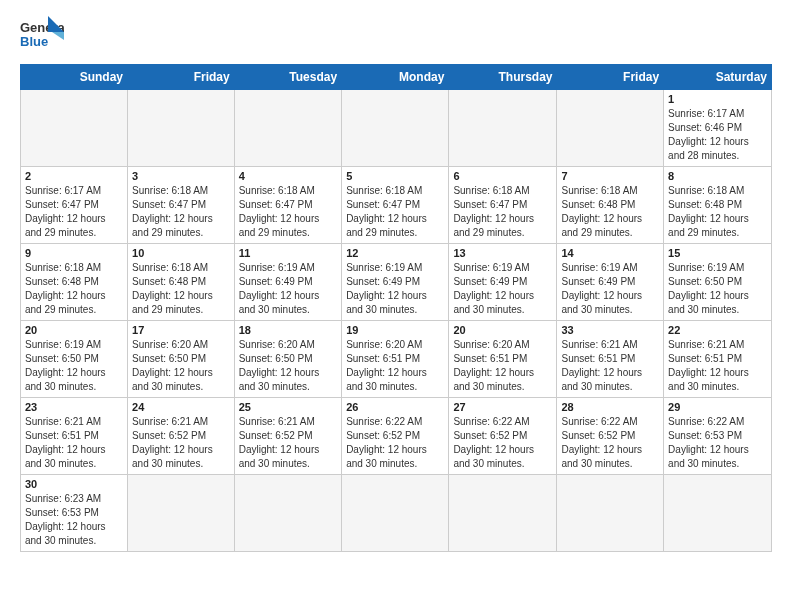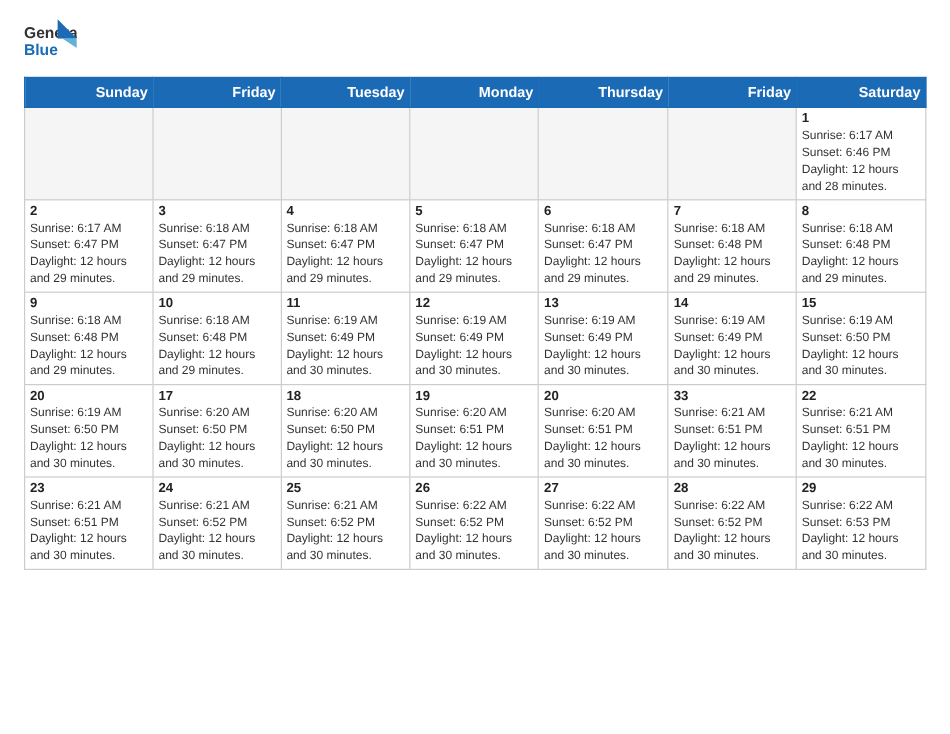--- a/index.html
+++ b/index.html
@@ -238,15 +238,27 @@
           </td>
           <td>
             <span class="day-num">28</span>
             <div class="day-info">Sunrise: 6:22 AM<br>Sunset: 6:52 PM<br>Daylight: 12 hours and 30 minutes.</div>
           </td>
           <td>
             <span class="day-num">29</span>
             <div class="day-info">Sunrise: 6:22 AM<br>Sunset: 6:53 PM<br>Daylight: 12 hours and 30 minutes.</div>
           </td>
         </tr>
+        <tr class="last-row">
+          <td>
+            <span class="day-num">30</span>
+            <div class="day-info">Sunrise: 6:23 AM<br>Sunset: 6:53 PM<br>Daylight: 12 hours and 30 minutes.</div>
+          </td>
+          <td class="empty"></td>
+          <td class="empty"></td>
+          <td class="empty"></td>
+          <td class="empty"></td>
+          <td class="empty"></td>
+          <td class="empty"></td>
+        </tr>
       </tbody>
   </table>
 </div>
 
 </body></html>

